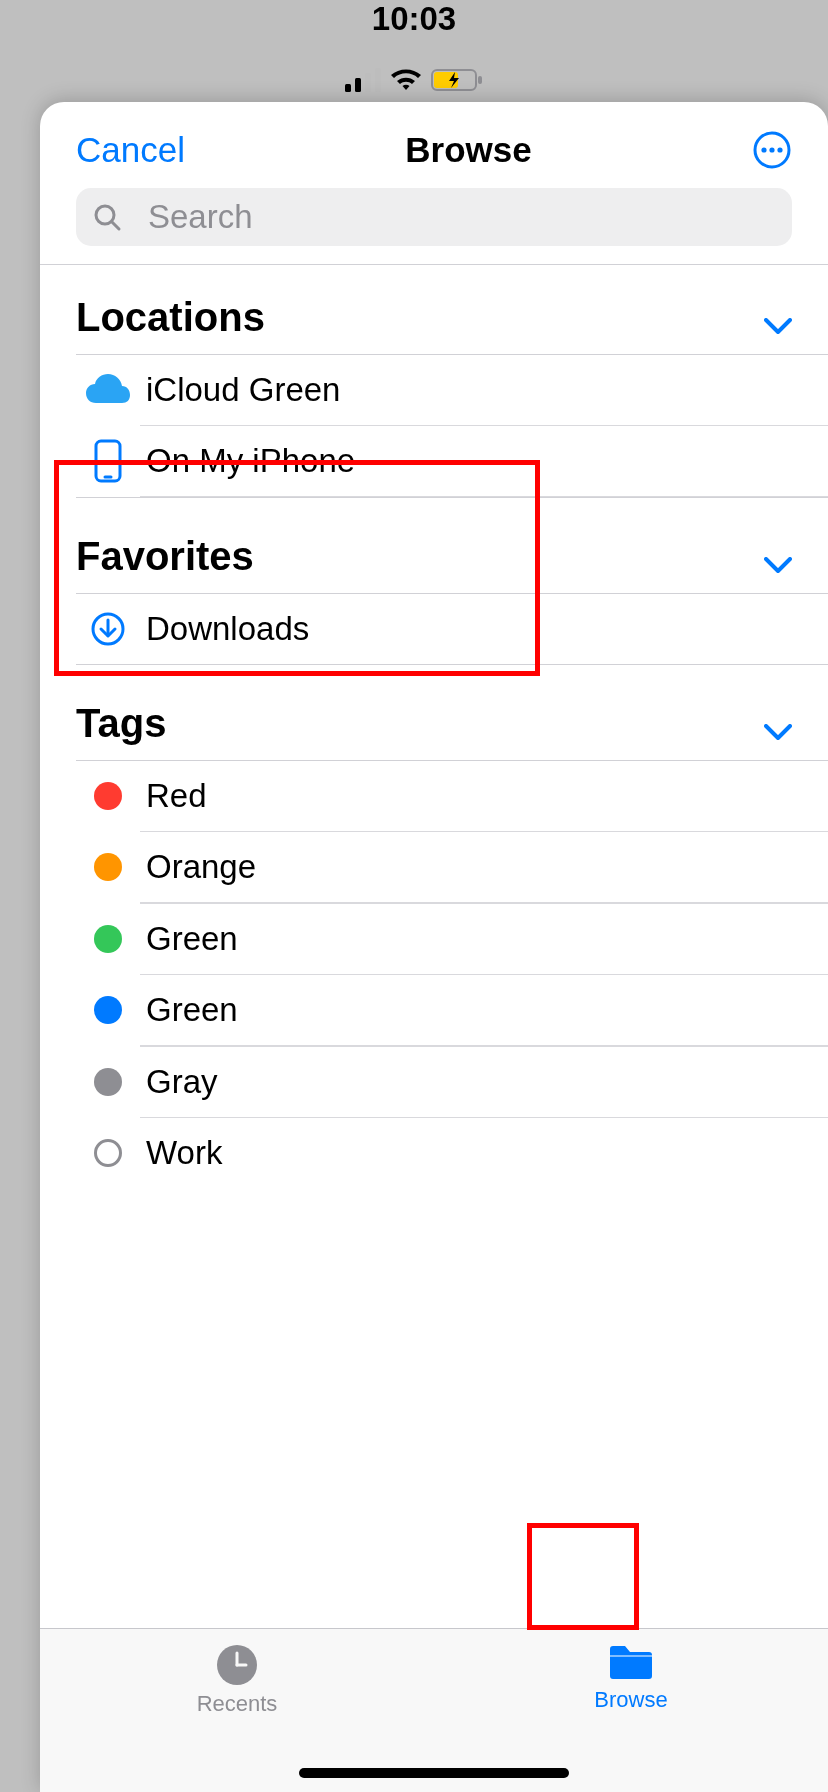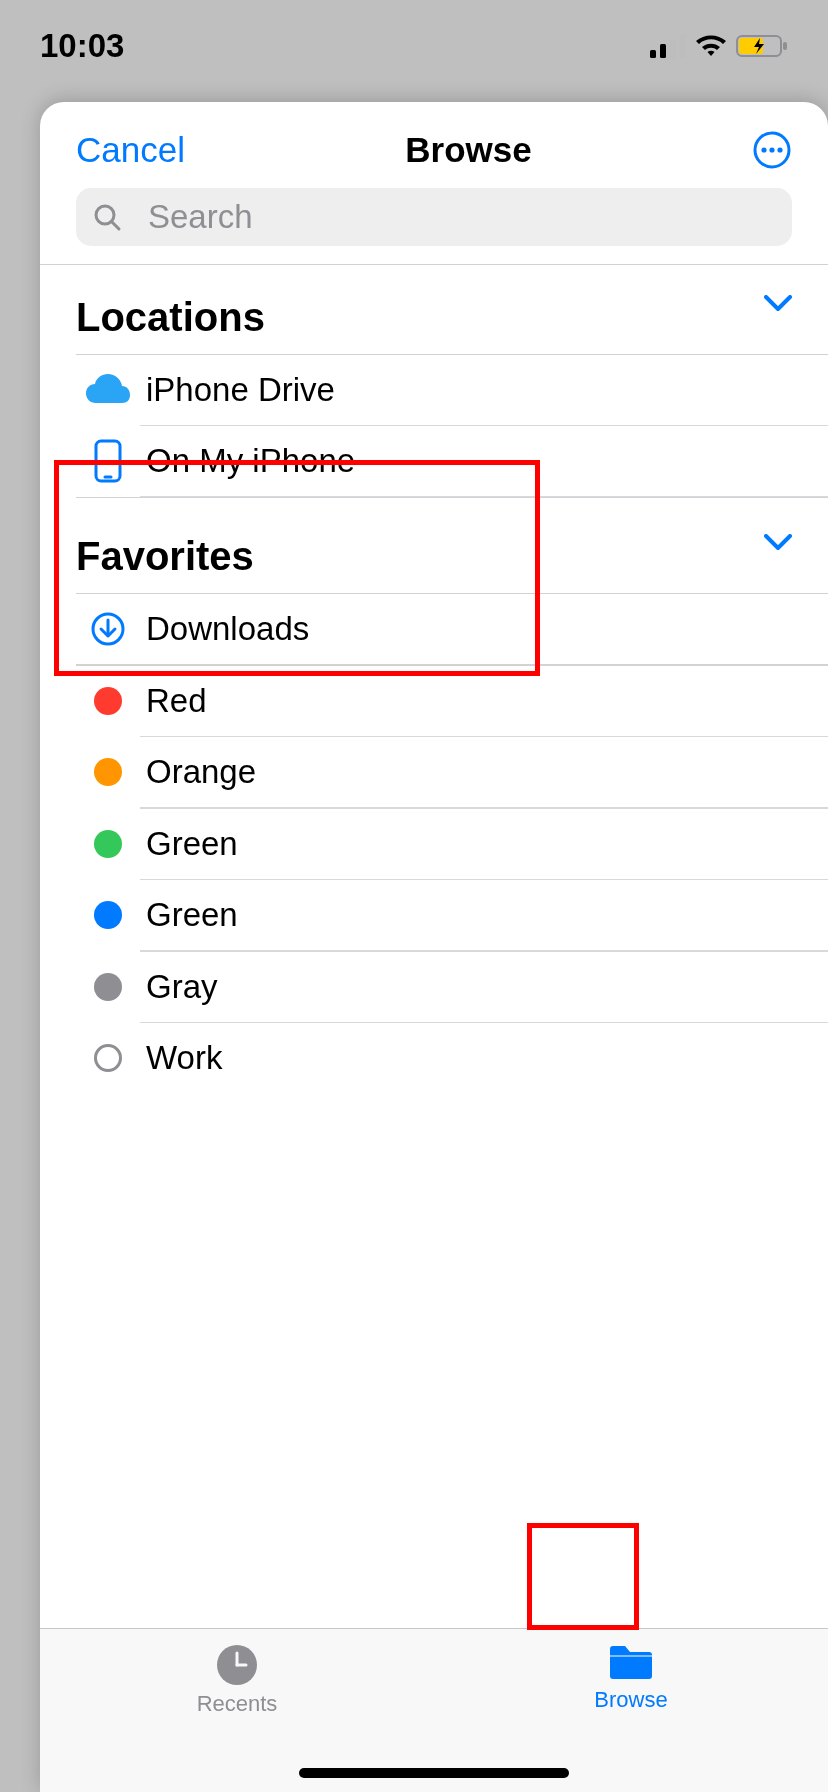--- a/index.html
+++ b/index.html
@@ -4,21 +4,21 @@
 <style>
   * { margin: 0; padding: 0; box-sizing: border-box; }
   html, body { width: 828px; height: 1792px; font-family: -apple-system, "SF Pro Text", "Helvetica Neue", Arial, sans-serif; background:#bfbfbf; }
   .device {
     width:828px; height:1792px; position:relative; overflow:hidden;
     background:#bfbfbf;
   }
   
   .status-bar {
     height:92px; display:flex; align-items:center; justify-content:space-between;
-    padding:0 40px; font-size:33px; font-weight:600; color:#000;
+    padding:0 40px; font-size:33px; font-weight:600; color:#000;flex-direction:column;
   }
   .status-right { display:flex; align-items:center; gap:8px; }
   .status-right svg { display:block; }
   
   .sheet {
     position:absolute; top:102px; left:0; right:0; bottom:0;
     background:#ffffff; border-top-left-radius:24px; border-top-right-radius:24px;
     display:flex; flex-direction:column;
     box-shadow:0 -2px 20px rgba(0,0,0,0.2);
     margin-left:40px;
@@ -37,21 +37,21 @@
   }
   .search svg { flex:none; }
   .search input {
     border:none; background:transparent; outline:none; font-size:33px;
     color:#8e8e93; width:100%;
   }
   .search input::placeholder{ color:#8e8e93; }
   .thinsep { height:1px; background:#d1d1d6; }
   .content { flex:1; overflow:hidden; }
   .section-header {
-    display:flex; align-items:flex-start; justify-content:space-between;
+    display:flex; align-items:flex-end; justify-content:space-between;
     padding:30px 36px 14px 36px;
   }
   .section-header.tight { padding-top:36px; }
   .section-header .label { font-size:40px; font-weight:700; color:#000; }
   .chev { color:#007aff; }
   .row {
     display:flex; align-items:center; height:70px;
     padding-left:36px;
   }
   .row .icon { width:64px; display:flex; justify-content:center; align-items:center; }
@@ -158,21 +158,21 @@
         </span>
       </div>
       <div class="full-line"></div>
 
       <div class="row">
         <span class="icon">
           <svg width="48" height="34" viewBox="0 0 48 34">
             <path d="M38 30 H12 C6 30 2 26 2 20 C2 15 6 11 11 11 C12 5 18 1 24 1 C31 1 37 6 38 13 C43 13 46 17 46 22 C46 27 43 30 38 30 Z" fill="#2aa4f4"></path>
           </svg>
         </span>
-        <span class="text">iPhone Drive</span>
+        <span class="text">iCloud Green</span>
       </div>
       <div class="inner-line"></div>
 
       <div class="row">
         <span class="icon">
           <svg width="28" height="44" viewBox="0 0 28 44">
             <rect x="2" y="2" width="24" height="40" rx="5" fill="none" stroke="#007aff" stroke-width="3"></rect>
             <line x1="11" y1="38" x2="17" y2="38" stroke="#007aff" stroke-width="3" stroke-linecap="round"></line>
           </svg>
         </span>
@@ -197,20 +197,28 @@
           <svg width="36" height="36" viewBox="0 0 36 36">
             <circle cx="18" cy="18" r="15" fill="none" stroke="#007aff" stroke-width="3"></circle>
             <line x1="18" y1="9" x2="18" y2="24" stroke="#007aff" stroke-width="3" stroke-linecap="round"></line>
             <path d="M11 18 L18 25 L25 18" fill="none" stroke="#007aff" stroke-width="3" stroke-linecap="round" stroke-linejoin="round"></path>
           </svg>
         </span>
         <span class="text">Downloads</span>
       </div>
       <div class="full-line"></div>
 
+      <div class="section-header tight">
+        <span class="label">Tags</span>
+        <span class="chev">
+          <svg width="28" height="18" viewBox="0 0 28 18">
+              <path d="M2 2 L14 14 L26 2" fill="none" stroke="#007aff" stroke-width="4" stroke-linecap="round" stroke-linejoin="round"></path>
+            </svg>
+        </span>
+      </div>
       <div class="full-line"></div>
 
       <div class="row">
         <span class="icon">
             <span class="tag-dot" style="background:#ff3b30"></span>
           </span>
         <span class="text">Red</span>
       </div>
         <div class="inner-line"></div>
 

